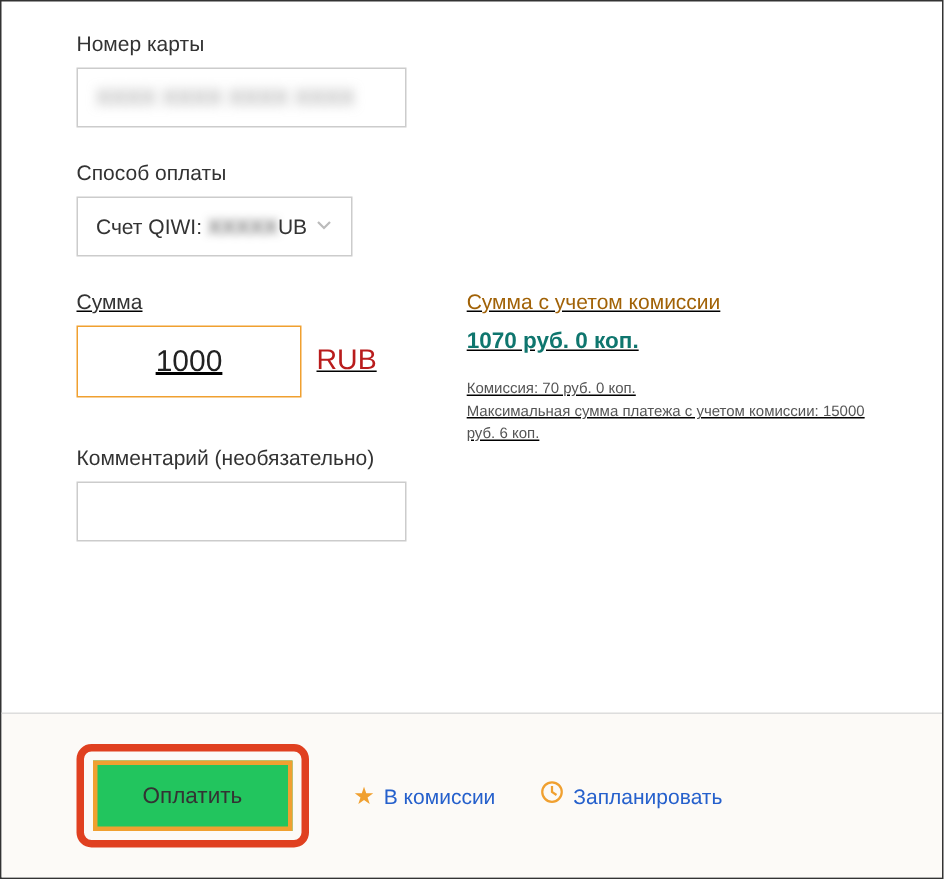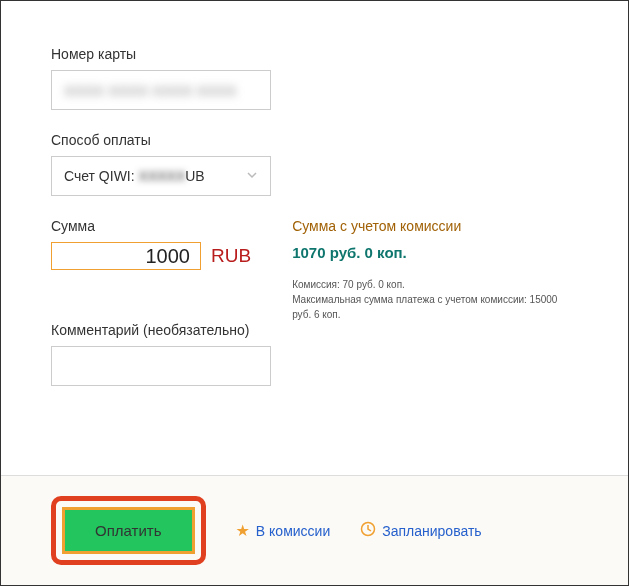--- a/index.html
+++ b/index.html
@@ -1,30 +1,30 @@
 <!DOCTYPE html>
 <html><head>
 <meta charset="utf-8">
 <style>
 * { box-sizing: border-box; margin: 0; padding: 0; }
 body { font-family: Arial, sans-serif; background: #fff; width: 629px; height: 586px; border: 1px solid #333; position: relative; }
-.form-area { padding: 20px 50px 30px 50px; margin-top: 25px; }
+.form-area { padding: 20px 50px 30px 50px; }
 .field { margin-bottom: 22px; }
 .label { font-size: 14px; color: #333; margin-bottom: 8px; display: block; }
 .input-box { border: 1px solid #ccc; height: 40px; padding: 0 12px; font-size: 15px; display: flex; align-items: center; background: #fff; }
 .card-input { width: 220px; }
 .blur-text { color: #888; filter: blur(4px); user-select: none; }
-.select-box { width: 220px; height: 40px; border: 1px solid #ccc; display: flex; align-items: center; justify-content: space-between; padding: 0 12px; cursor: pointer; font-size: 14px; }
+.select-box { width: 184px; height: 40px; border: 1px solid #ccc; display: flex; align-items: center; justify-content: space-between; padding: 0 12px; cursor: pointer; font-size: 14px; }
 .select-text { color: #333; }
 .partial-blur { filter: blur(3px); display: inline-block; }
 .chevron { color: #999; }
-.amount-row { display: flex; align-items: flex-start; gap: 41px; }
+.amount-row { display: flex; align-items: flex-start; gap: 60px; text-decoration: underline; }
 .amount-left { flex: 0 0 auto; }
 .amount-input-wrap { display: flex; align-items: center; gap: 10px; }
-.amount-input { width: 150px; height: 28px; border: 1px solid #f0a030; padding: 0 10px; text-align: right; font-size: 20px; font-weight: 500; color: #222; }
+.amount-input { width: 150px; height: 48px; border: 1px solid #f0a030; padding: 0 10px; text-align: center; font-size: 20px; font-weight: 500; color: #222; }
 .currency { font-size: 19px; color: #b91c1c; }
 .amount-right { flex: 1; padding-top: 0; }
 .total-label { font-size: 14px; color: #a16207; margin-bottom: 10px; }
 .total-value { font-size: 15px; font-weight: bold; color: #0f766e; margin-bottom: 16px; }
 .fee-info { font-size: 10px; color: #555; line-height: 1.5; }
 .comment-input { width: 220px; height: 40px; border: 1px solid #ccc; }
 .footer { position: absolute; bottom: 0; left: 0; right: 0; border-top: 1px solid #ddd; background: #fcfaf7; padding: 20px 50px; display: flex; align-items: center; gap: 30px; }
 .pay-btn-highlight { border: 5px solid #e04020; border-radius: 10px; padding: 6px; display: inline-block; }
 .pay-btn { border: 3px solid #f0a030; background: #22c55e; padding: 12px 30px; font-size: 15px; color: #333; cursor: pointer; }
 .action-link { display: flex; align-items: center; gap: 6px; font-size: 14px; color: #2560cc; cursor: pointer; }

